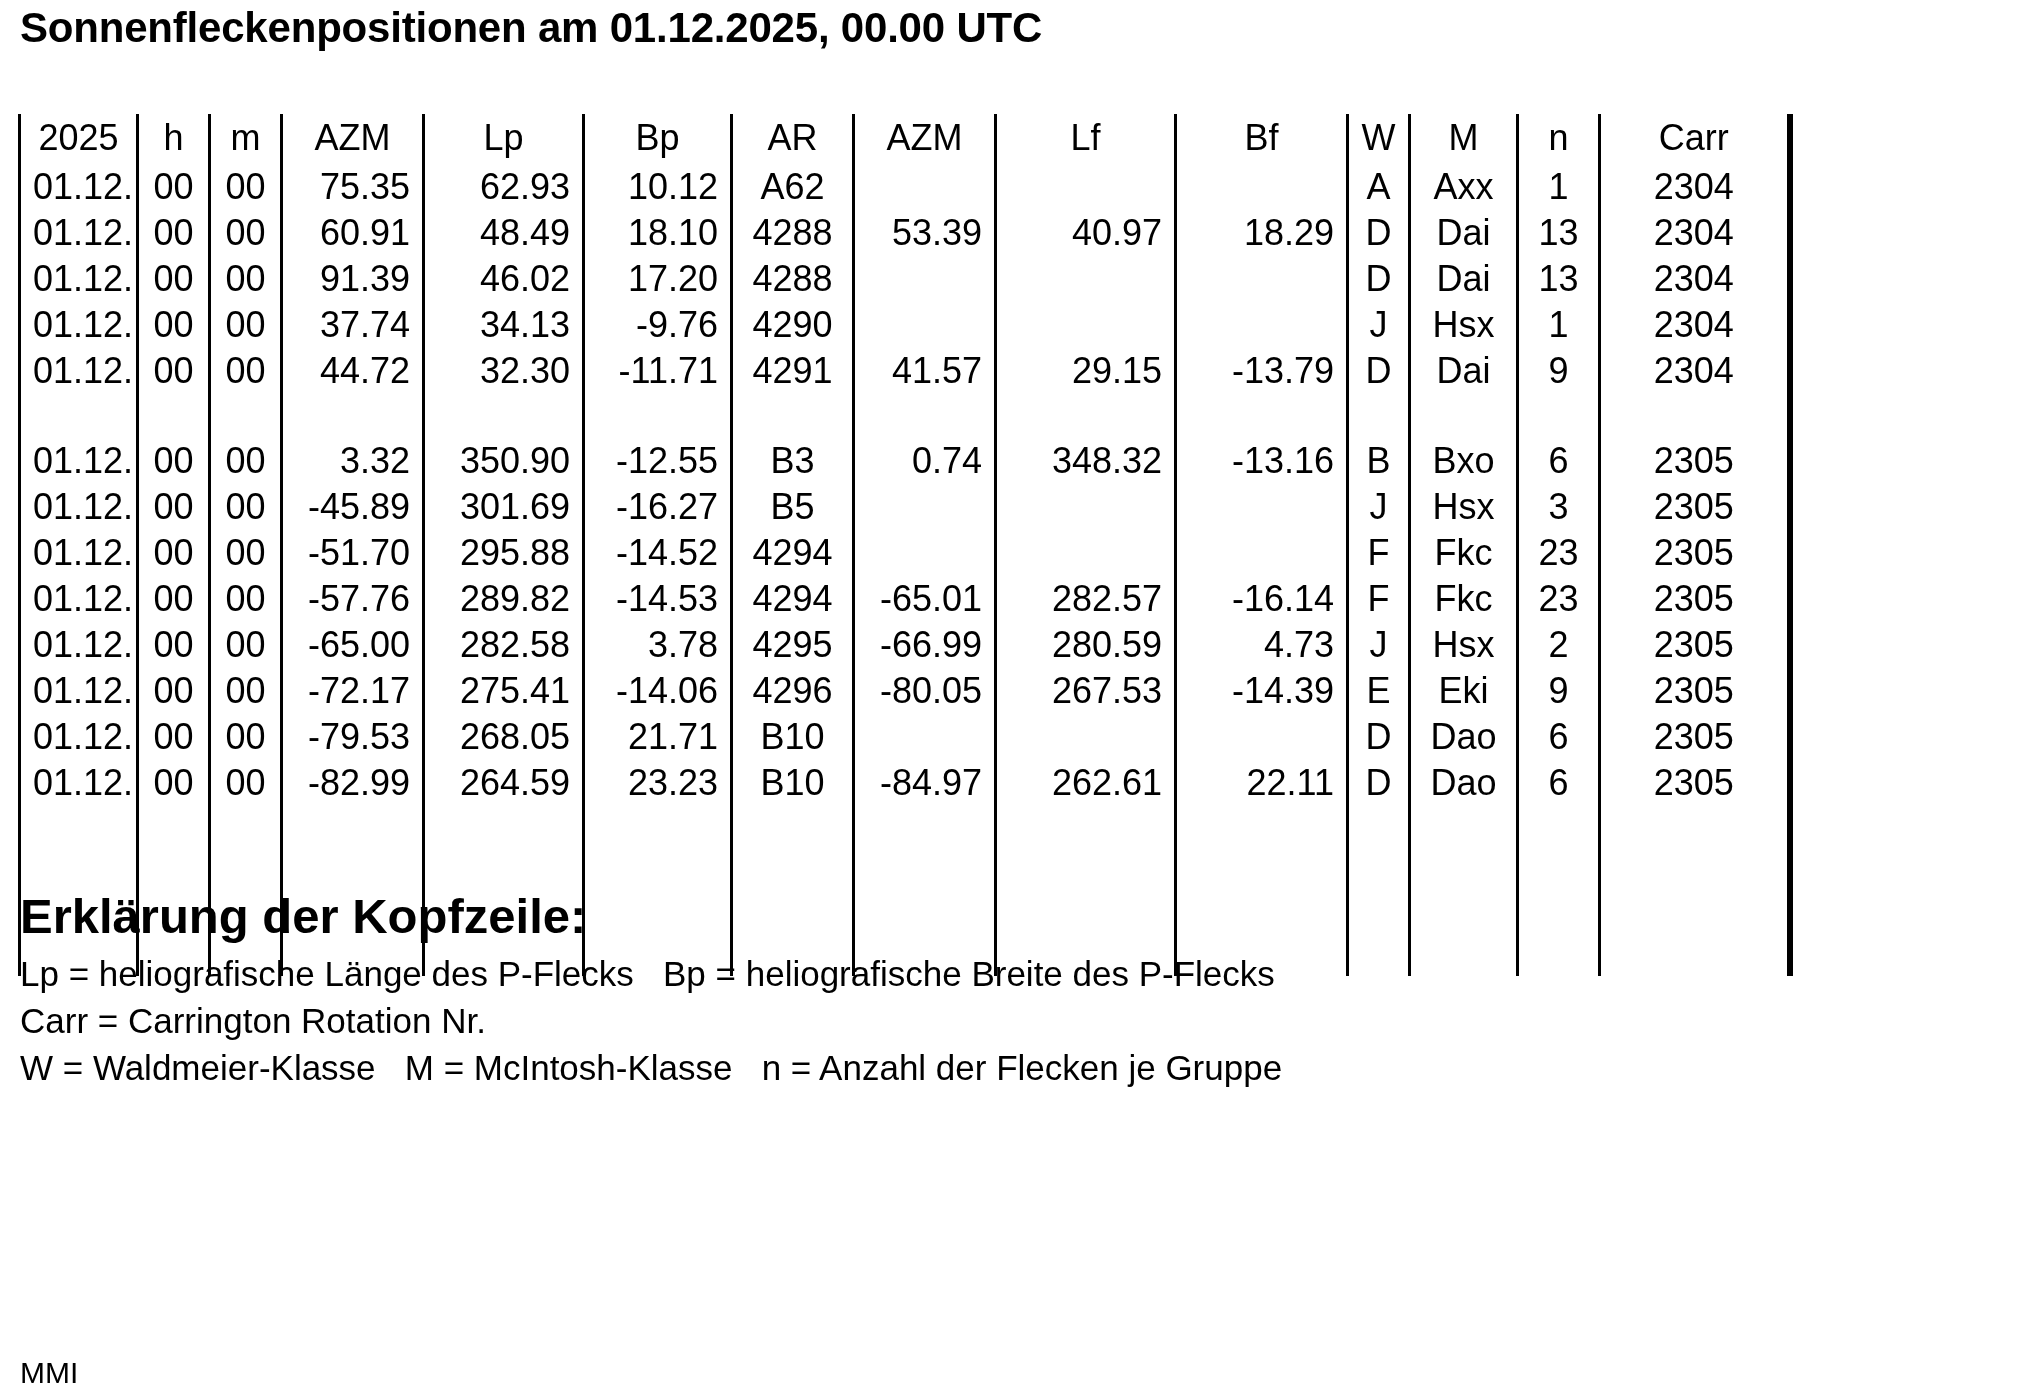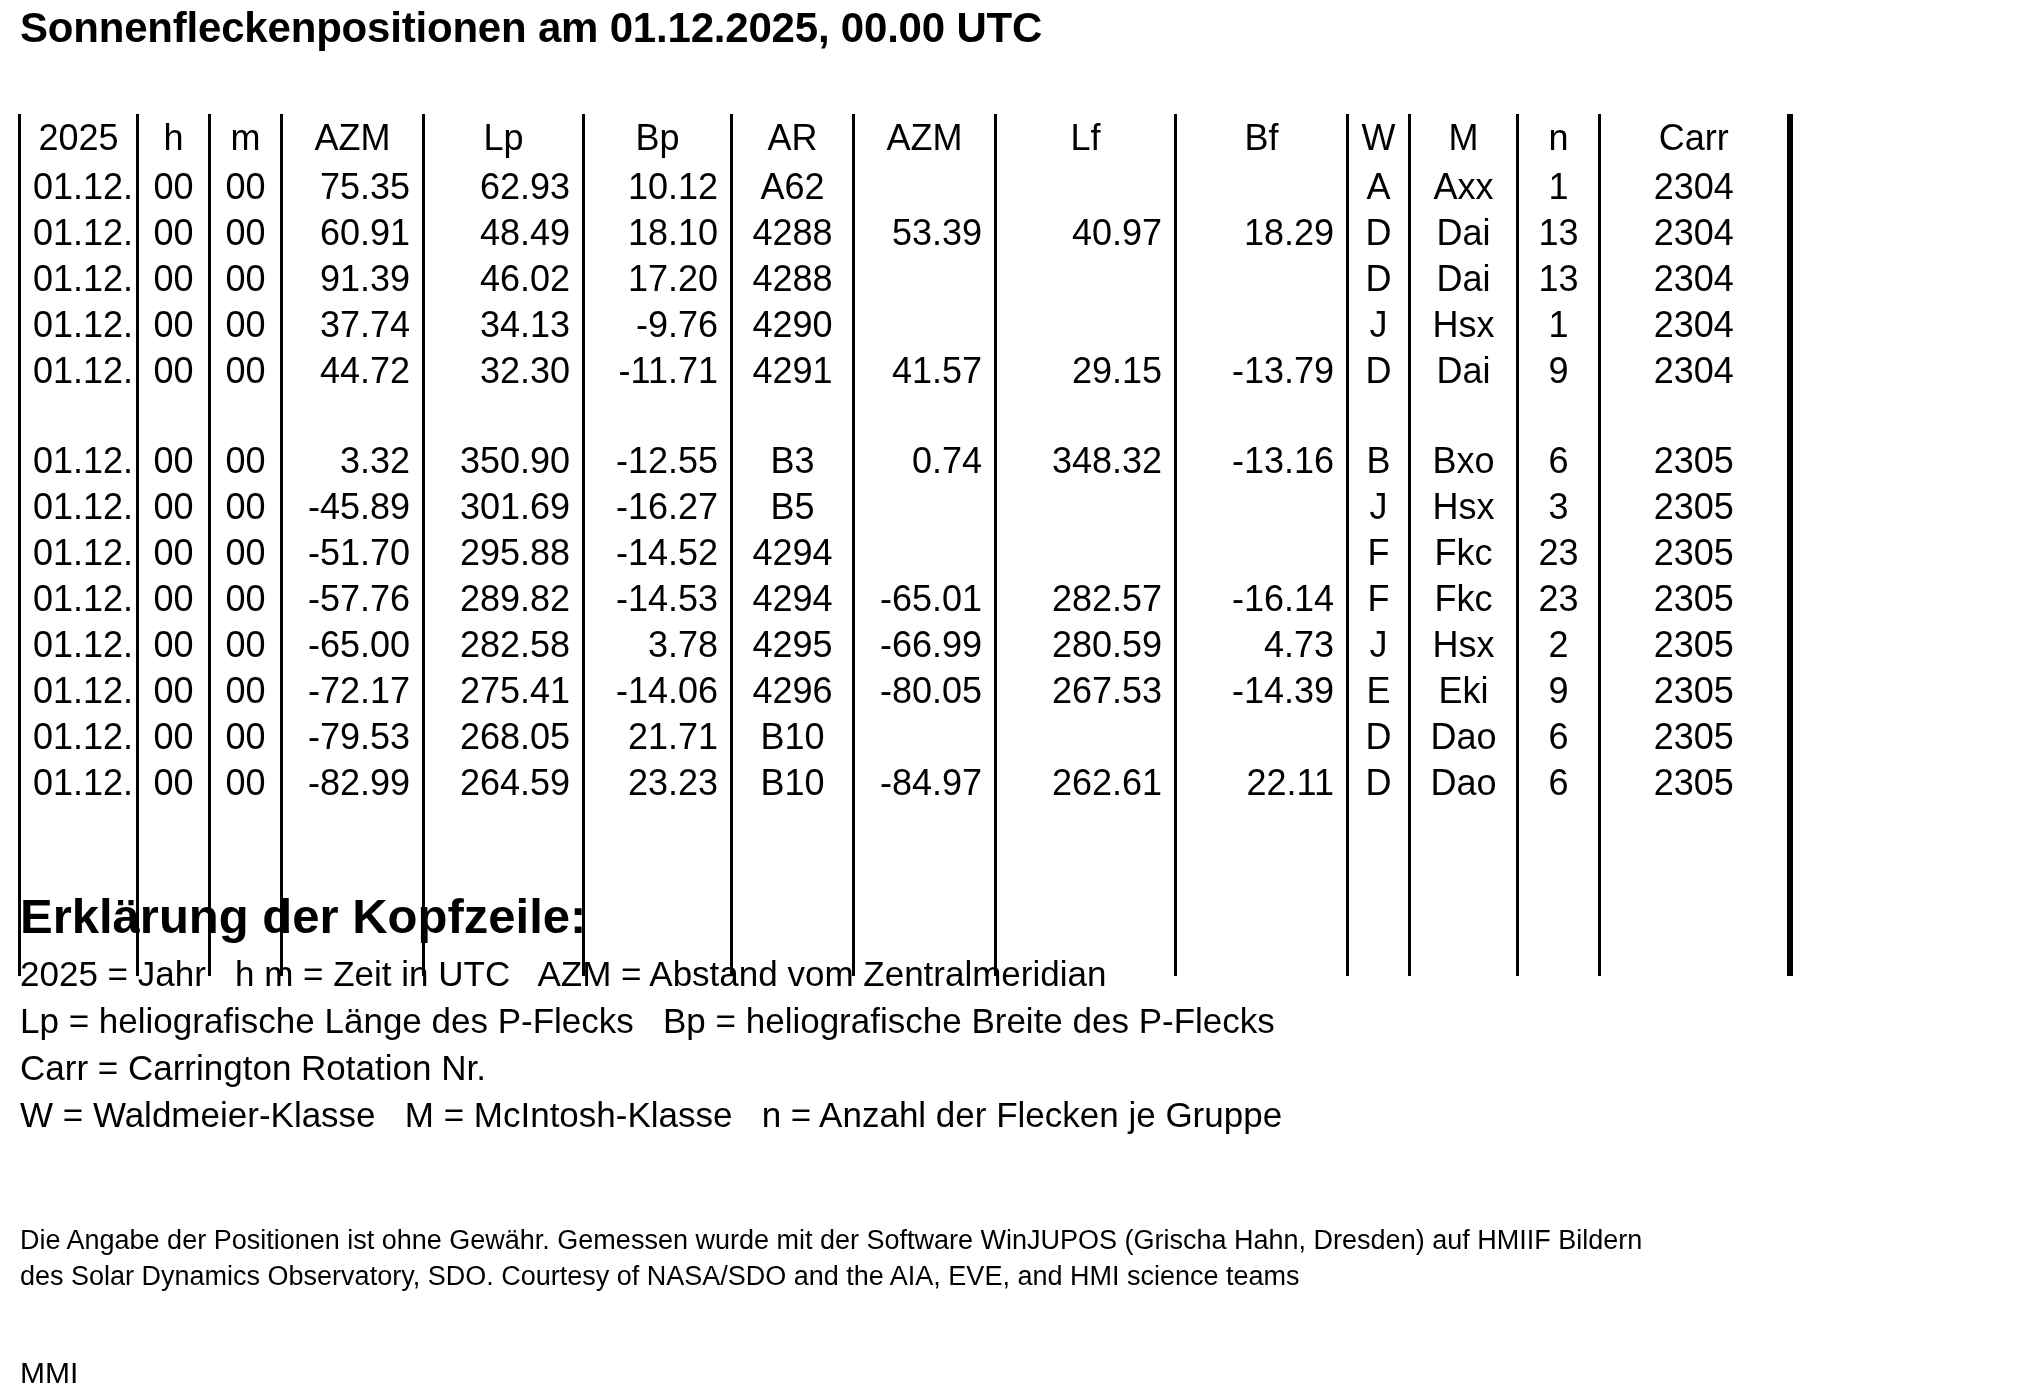--- a/index.html
+++ b/index.html
@@ -415,26 +415,21 @@
             <td>&nbsp;</td>
             <td class="edge">&nbsp;</td>
           </tr>
         </tbody>
     </table>
   </div>
 
   <div class="expl-head">Erklärung der Kopfzeile:</div>
 
   <div class="expl-lines" id="expl-lines">
-      <div>2025 = Jahr   h m = Zeit in UTC   AZM = Abstand vom Zentralmeridian</div>
       <div>Lp = heliografische Länge des P-Flecks   Bp = heliografische Breite des P-Flecks</div>
       <div>Carr = Carrington Rotation Nr.</div>
       <div>W = Waldmeier-Klasse   M = McIntosh-Klasse   n = Anzahl der Flecken je Gruppe</div>
     </div>
 
-  <div class="footnote">
-    <div>Die Angabe der Positionen ist ohne Gewähr. Gemessen wurde mit der Software WinJUPOS (Grischa Hahn, Dresden) auf HMIIF Bildern</div>
-    <div>des Solar Dynamics Observatory, SDO. Courtesy of NASA/SDO and the AIA, EVE, and HMI science teams</div>
-  </div>
 
   <div class="signature">MMI</div>
 
 </div>
 
 </body></html>

